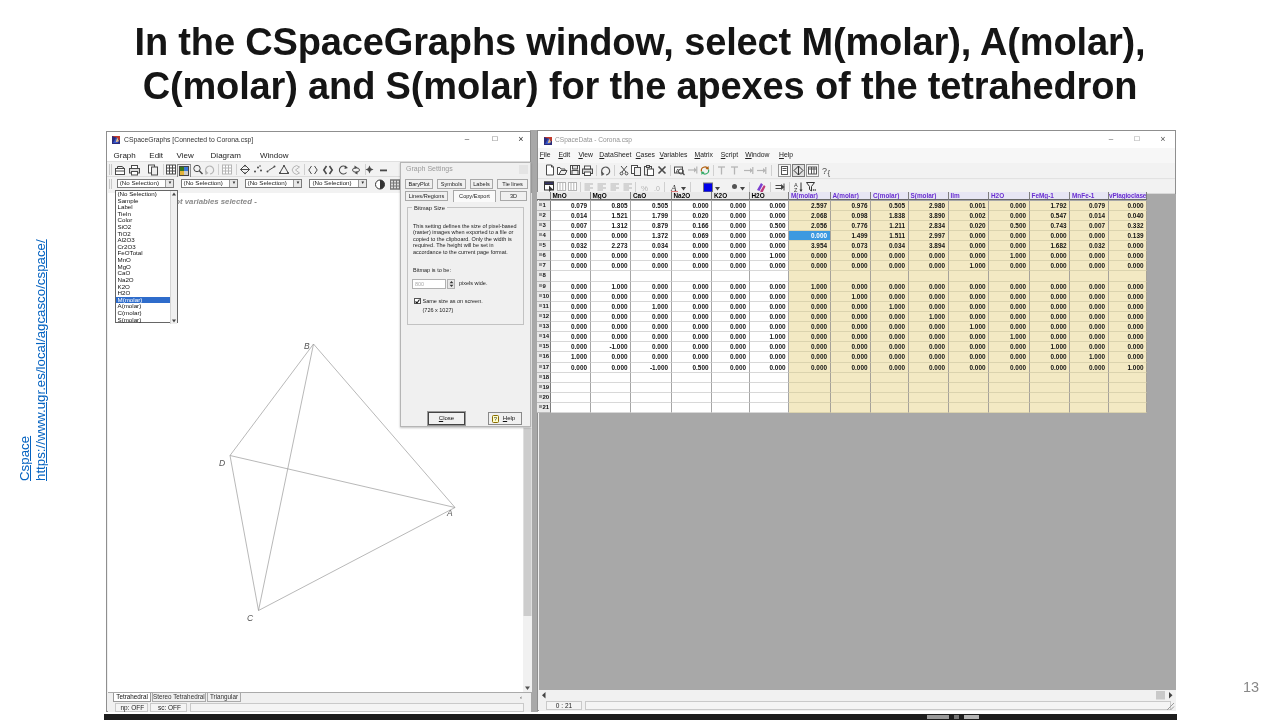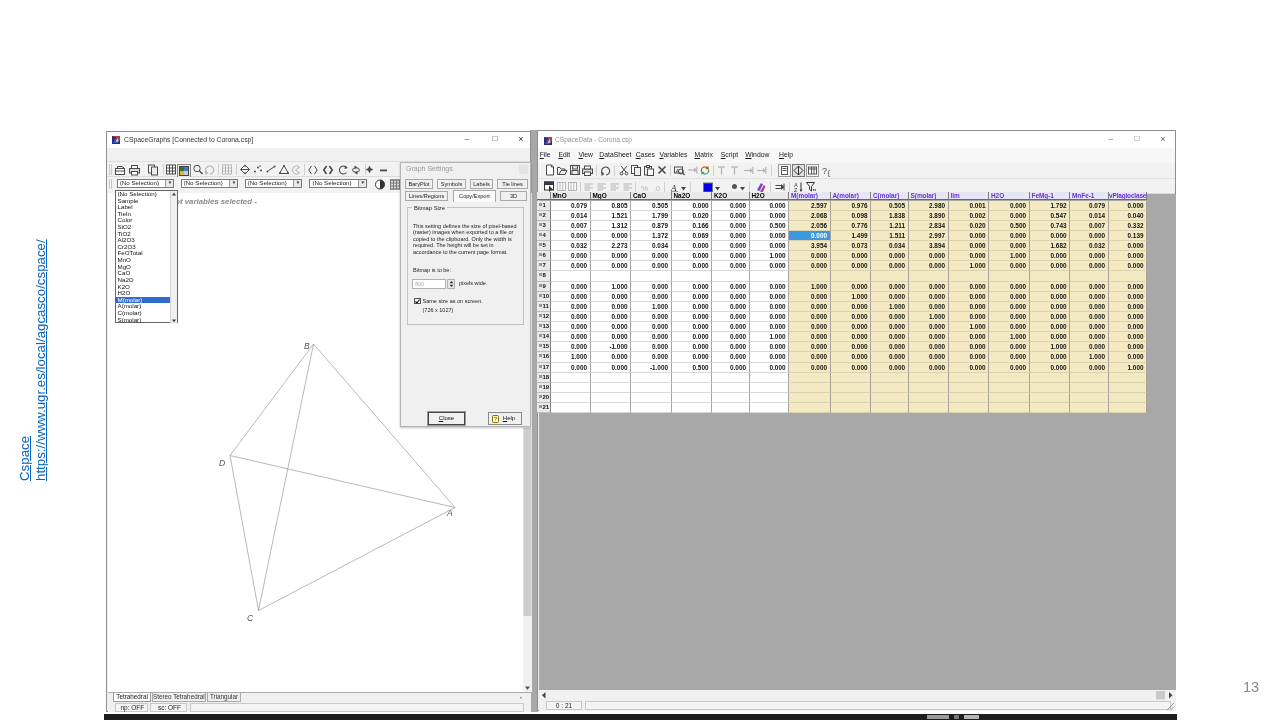--- a/index.html
+++ b/index.html
@@ -28,39 +28,47 @@
 .dtext { position:absolute; font-size:5.5px; color:#222; white-space:nowrap; }
 .hc { font-size:6.4px; font-weight:bold; line-height:8.2px; padding-left:2px; border-right:1px solid #7e7e7e; border-bottom:1px solid #686868; white-space:nowrap; overflow:hidden; }
 .dc { font-size:6.4px; font-weight:bold; line-height:9.6px; text-align:right; padding-right:2.5px; border-right:1px solid #a6a6a6; border-bottom:1px solid #d8d8d8; color:#111; }
 .rh { background:#e9e9e9; font-size:6px; font-weight:bold; line-height:9.6px; border-right:1px solid #7e7e7e; border-bottom:1px solid #bcbcbc; color:#111; padding-left:1.5px; white-space:nowrap; overflow:hidden; }
 .rhsq { display:inline-block; width:3px; height:3px; background:#999; margin-right:1px; vertical-align:1px; }
 .statbox { position:absolute; background:#f4f4f4; border:1px solid #c9c9c9; font-size:6.5px; line-height:7.5px; color:#222; white-space:nowrap; }
 </style>
 </head>
 <body>
 <div class="slide">
+  <div class="abs title">In the CSpaceGraphs window, select M(molar), A(molar),<br>C(molar) and S(molar) for the apexes of the tetrahedron</div>
   <div class="abs vlink">Cspace<br>https://www.ugr.es/local/agcasco/cspace/</div>
   <div class="abs pageno">13</div>
 
   <div class="abs shot">
     <div class="abs" style="left:426px;top:0;width:8px;height:582px;background:#a8a8a8;"></div>
 
     <div class="win" style="left:2px; top:1px; width:425px; height:580.7px;">
       <div class="tbar">
         <svg class="abs" style="left:5px;top:4px;" width="8" height="8">
             <rect width="8" height="8" fill="#2c2c7a"></rect>
             <polygon points="0,0 8,0 8,4.5 4.5,1.8" fill="#c0392b"></polygon>
             <polygon points="0.9,7.1 4.5,0.9 6.2,7.1" fill="#3355cc"></polygon>
             <polygon points="3.6,6.2 5.3,1.8 7.1,5.3" fill="#e8c08a"></polygon>
           </svg>
         <div class="ttext" style="left:17px;">CSpaceGraphs [Connected to Corona.csp]</div>
         <div class="wbtn" style="left:354px;">–</div>
         <div class="wbtn" style="left:382px;">□</div>
         <div class="wbtn" style="left:408px;font-size:9px;">×</div>
       </div>
+      <div class="menu" style="left:0; top:16px; width:100%; height:13px; background:#fff; font-size:8px;">
+          <span style="left:6.5px;">Graph</span>
+          <span style="left:42.3px;">Edit</span>
+          <span style="left:69.5px;">View</span>
+          <span style="left:103.6px;">Diagram</span>
+          <span style="left:153px;">Window</span>
+        </div>
       <div class="abs" style="left:0; top:29px; width:100%; height:16px; background:#f2f2f2; border-top:1px solid #e0e0e0; border-bottom:1px solid #dcdcdc;">
           <svg class="abs" style="left:0;top:0;" width="425" height="16">
             <line x1="2.5" y1="2" x2="2.5" y2="13" stroke="#c8c8c8"></line>
             <line x1="4.5" y1="2" x2="4.5" y2="13" stroke="#c8c8c8"></line>
             <g transform="translate(8,3)">
               <rect x="0.5" y="3.5" width="9" height="6" fill="#fff" stroke="#4a4a4a"></rect>
               <path d="M2.5 3.5 L2.5 1.5 L7 1.5 L9 3" fill="none" stroke="#4a4a4a"></path>
               <line x1="0.5" y1="6" x2="9.5" y2="6" stroke="#4a4a4a"></line>
             </g>
             <g transform="translate(22,2.5)">

